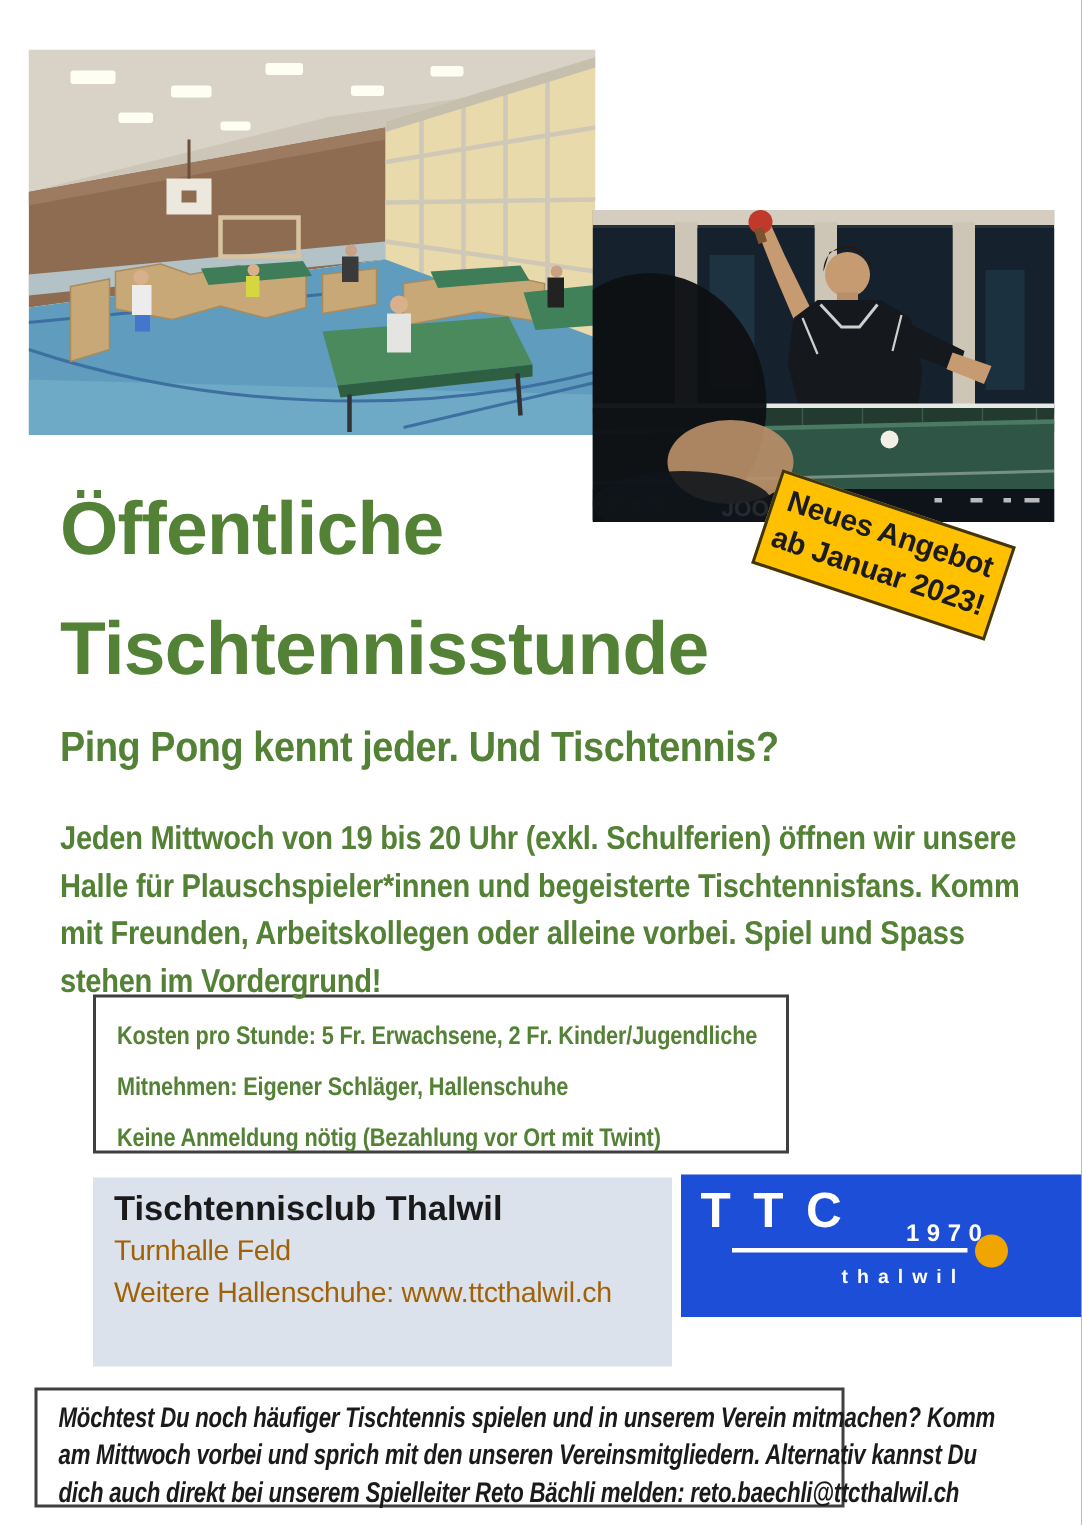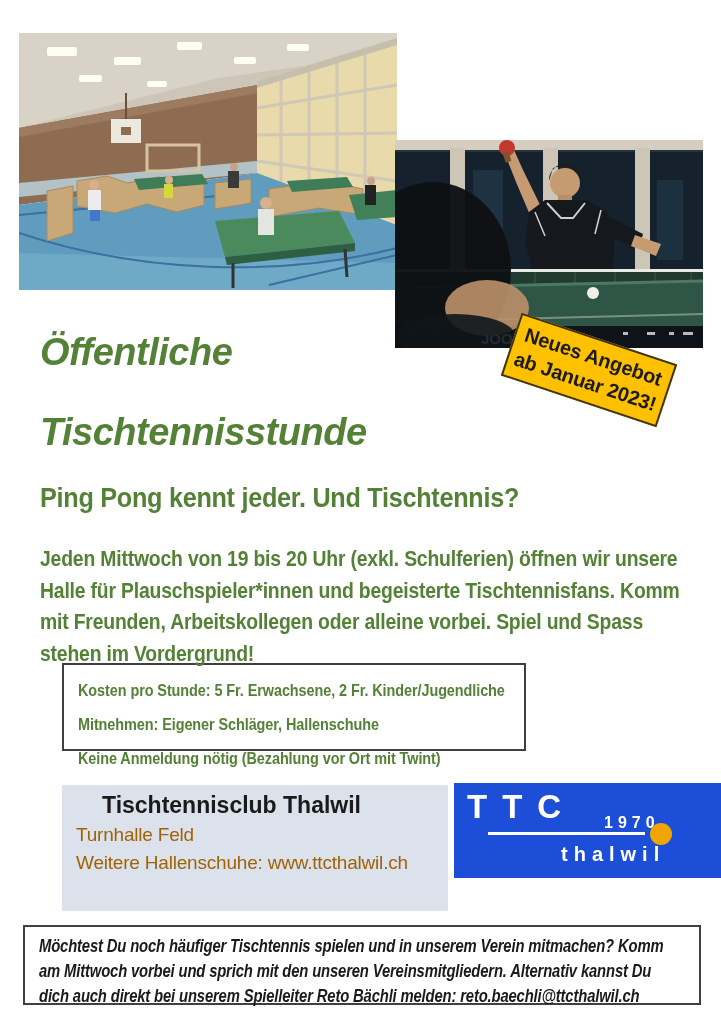--- a/index.html
+++ b/index.html
@@ -15,71 +15,71 @@
 
   .badge{
     position:absolute; left:507px; top:337px; width:164px; height:66px; z-index:5;
     background:#FFC000; border:2px solid #3f3513; box-sizing:border-box;
     transform:rotate(18.4deg);
     text-align:center; font-weight:bold; font-size:20px; line-height:26px;
     color:#1c1c1c; padding-top:4px; letter-spacing:-0.2px;
   }
 
   .h-line{position:absolute; left:40px; color:#538135; font-weight:bold;
-          font-size:38px; line-height:52px; white-space:nowrap; letter-spacing:-0.5px;font-style:italic;}
+          font-size:50px; line-height:52px; white-space:nowrap; letter-spacing:-0.5px;}
   .h-line1{top:326px;}
   .h-line2{top:406px;text-align:center;}
 
   .subheading{
     position:absolute; left:40px; top:482px; color:#538135; font-weight:bold;
     font-size:28px; white-space:nowrap; letter-spacing:-0.3px;
     transform:scaleX(0.90); transform-origin:left top;
   }
 
   .intro{position:absolute; left:40px; top:543px; z-index:1;}
   .intro-line{
     color:#538135; font-weight:bold; font-size:22px; line-height:31.5px;
     white-space:nowrap; letter-spacing:-0.2px;
     transform:scaleX(0.88); transform-origin:left top;
   }
 
   .info-box{
-    position:absolute; left:62px; top:663px; width:464px; height:88px;
+    position:absolute; left:62px; top:663px; width:464px; height:106px;
     border:2px solid #3f3f3f; box-sizing:border-box; background:#ffffff;
     padding:9px 0 0 14px;
   }
   .info-line{
     color:#538135; font-weight:bold; font-size:17px; line-height:34px;
     white-space:nowrap; letter-spacing:-0.1px;
     transform:scaleX(0.85); transform-origin:left top;
   }
 
   .club-box{
     position:absolute; left:62px; top:785px; width:386px; height:126px;
     background:#dbe2eb; box-sizing:border-box; padding:4px 0 0 14px;
   }
-  .club-title{color:#1a1a1a; font-weight:bold; font-size:23px; line-height:32px; white-space:nowrap;margin-left:26px;}
+  .club-title{color:#1a1a1a; font-weight:bold; font-size:23px; line-height:32px; white-space:nowrap;}
   .club-line{color:#a16207; font-size:19px; line-height:28px; white-space:nowrap; letter-spacing:-0.2px;}
 
   .logo{
     position:absolute; left:454px; top:783px; width:282px; height:95px;
     background:#1d4ed8;
   }
   .logo-ttc{position:absolute; left:13px; top:5px; color:#ffffff; font-weight:bold;
             font-size:33px; letter-spacing:15px; white-space:nowrap;}
   .logo-year{position:absolute; left:150px; top:31px; color:#ffffff; font-weight:bold;
              font-size:16px; letter-spacing:5px; white-space:nowrap;}
   .logo-line{position:absolute; left:34px; top:49px; width:157px; height:3px; background:#ffffff;}
   .logo-ball{position:absolute; left:196px; top:40px; width:22px; height:22px;
              border-radius:50%; background:#F0A500;}
   .logo-name{position:absolute; left:107px; top:60px; color:#ffffff; font-weight:bold;
-             font-size:20px; letter-spacing:6px; white-space:nowrap;}
+             font-size:13px; letter-spacing:6px; white-space:nowrap;}
 
   .footer-box{
-    position:absolute; left:23px; top:925px; width:678px; height:80px;
+    position:absolute; left:23px; top:925px; width:540px; height:80px;
     border:2px solid #404040; box-sizing:border-box; background:#ffffff;
     padding:6px 0 0 14px;
   }
   .footer-line{
     color:#1a1a1a; font-weight:bold; font-style:italic; font-size:19px; line-height:25px;
     white-space:nowrap; letter-spacing:-0.2px;
     transform:scaleX(0.78); transform-origin:left top;
   }
 </style>
 </head>

